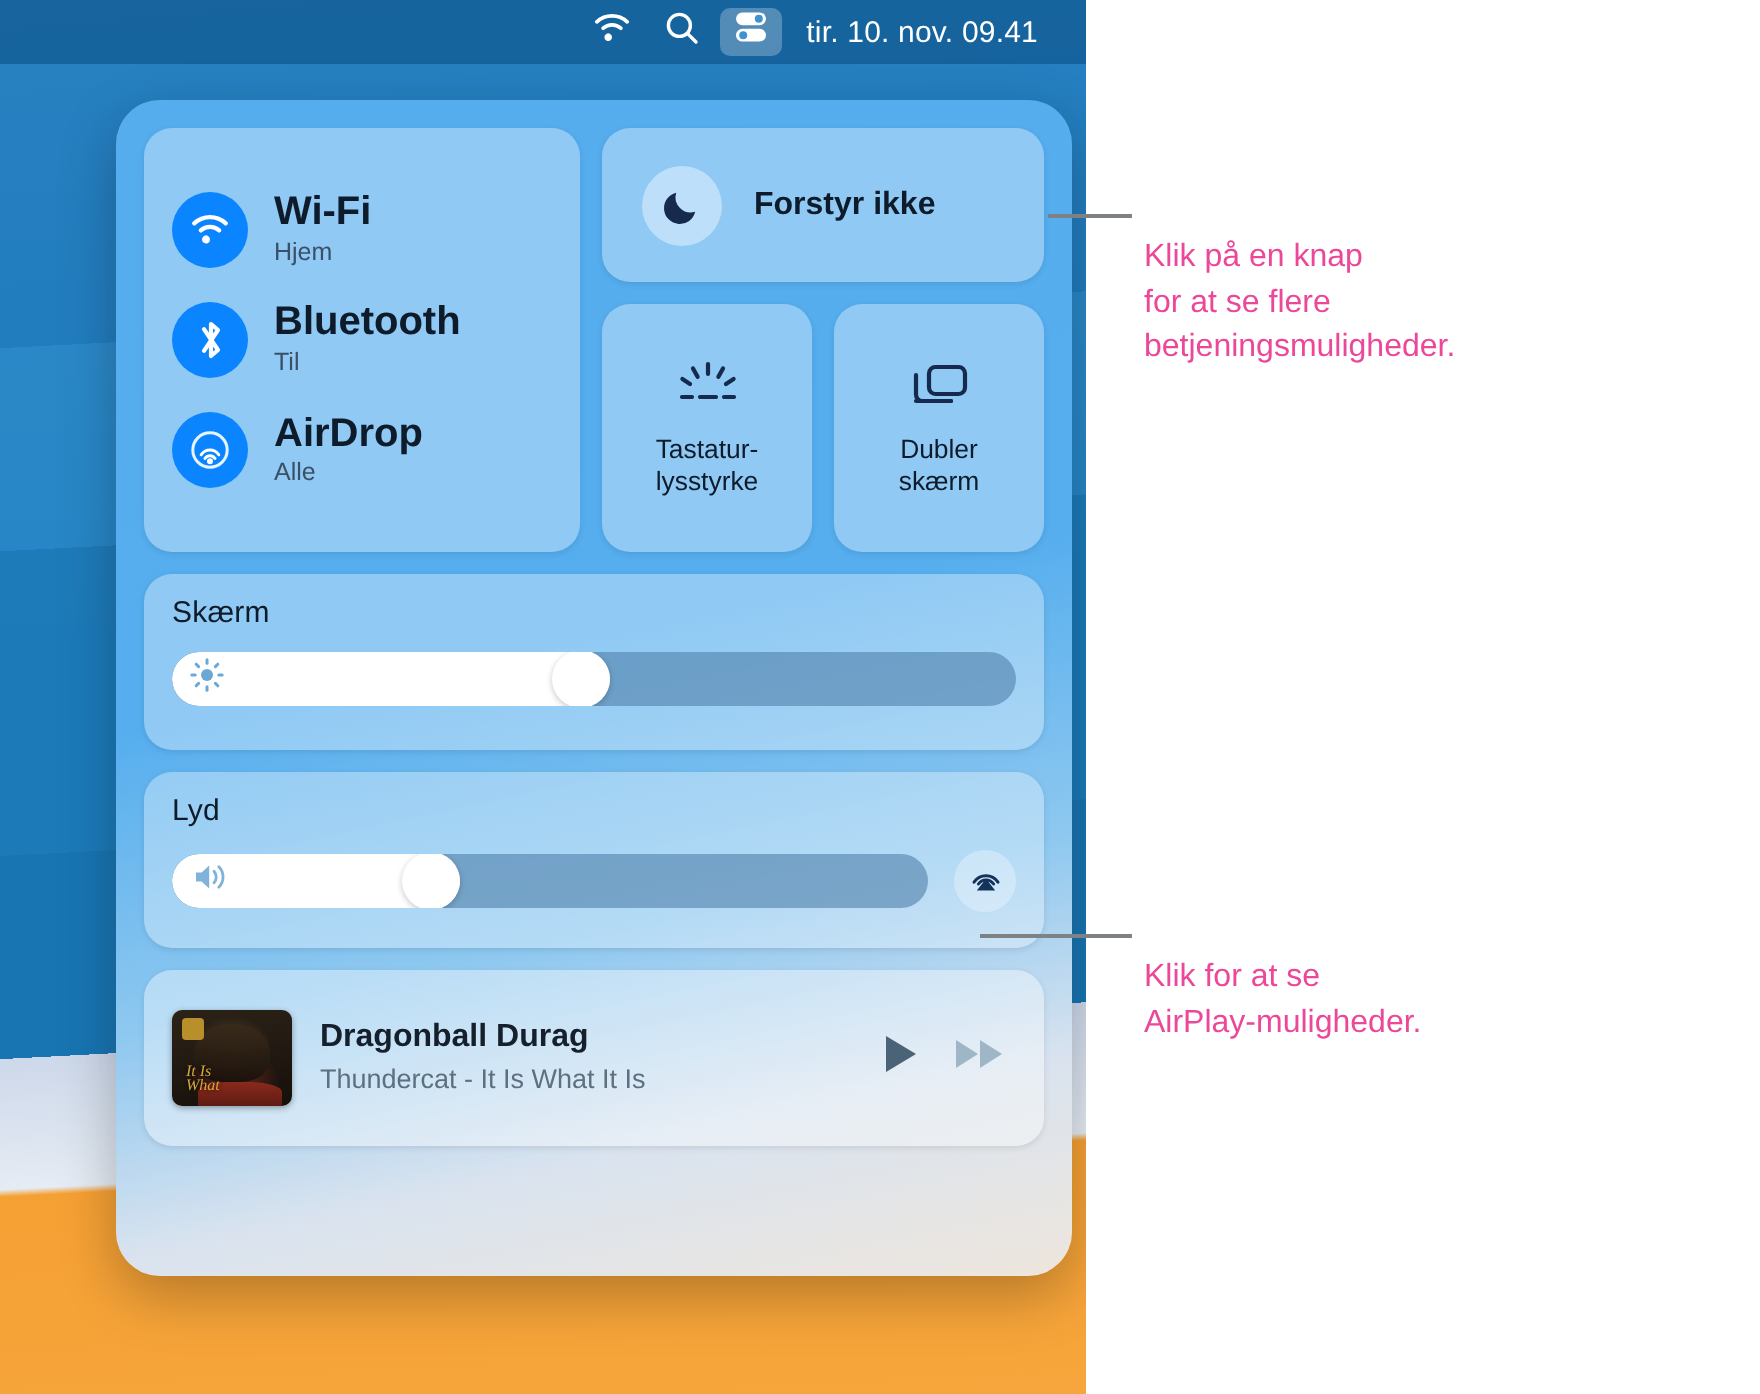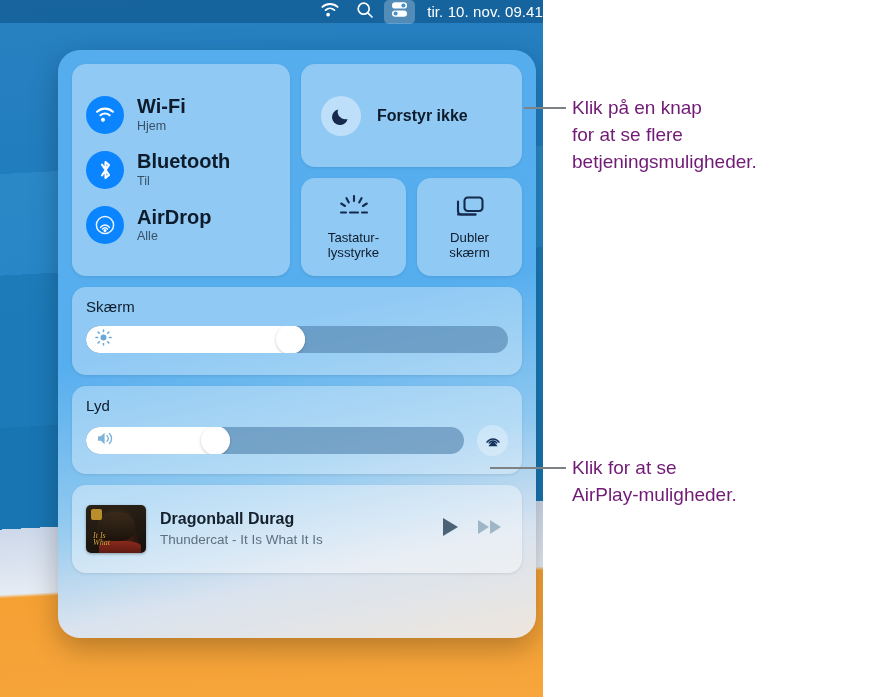--- a/index.html
+++ b/index.html
@@ -35,24 +35,24 @@
         #f5a033 82.5%,
         #f6a63c 100%);
   }
   .wallpaper-band2{
     position:absolute;left:0;right:0;top:0;bottom:0;
     background:linear-gradient(175deg, rgba(255,255,255,0.06) 0%, rgba(255,255,255,0) 45%);
   }
 
   
   .menubar{
-    position:absolute;left:0;top:0;width:543px;height:23px;
+    position:absolute;left:0;top:0;width:543px;height:32px;
     background:rgba(9,77,129,0.55);
     display:flex;align-items:center;justify-content:flex-end;
-    box-sizing:border-box;
+    padding-right:24px;box-sizing:border-box;
     color:#ffffff;
   }
   .menubar .mb-item{
     display:flex;align-items:center;justify-content:center;
     height:24px;margin-left:4px;padding:0 6px;border-radius:5px;
   }
   .menubar .mb-item.active{ background:rgba(255,255,255,0.26); }
   .clock{
     font-size:15px;letter-spacing:.1px;margin-left:12px;white-space:nowrap;
     color:#fff;
@@ -87,21 +87,21 @@
     background:#0a84ff;
     display:flex;align-items:center;justify-content:center;
     flex:0 0 38px;
   }
   .conn-text .t1{ font-size:20px;font-weight:bold;color:#0e1b2a;line-height:1.12; }
   .conn-text .t2{ font-size:12.5px;color:#3a5068;line-height:1.25;margin-top:1px; }
 
   
   .right-col{ flex:1;display:flex;flex-direction:column;gap:11px; }
   .dnd-tile{
-    height:103px;border-radius:14px;
+    height:77px;border-radius:14px;
     background:rgba(255,255,255,0.34);
     box-shadow:0 1px 3px rgba(0,0,0,0.10);
     display:flex;align-items:center;padding-left:20px;gap:16px;
     box-sizing:border-box;
   }
   .dnd-ico{
     width:40px;height:40px;border-radius:50%;
     background:rgba(255,255,255,0.42);
     display:flex;align-items:center;justify-content:center;flex:0 0 40px;
   }
@@ -187,22 +187,23 @@
   }
   .np-text{ flex:1;min-width:0; }
   .np-title{ font-size:16px;font-weight:bold;color:#15202c;line-height:1.2; }
   .np-sub{ font-size:13.5px;color:#5d7080;line-height:1.25;margin-top:4px; }
   .np-controls{ display:flex;align-items:center;gap:16px; }
 
   
   .callout{ position:absolute;display:flex;align-items:flex-start; }
   .leader{ height:2px;background:#7e8285;flex:0 0 auto;margin-top:12px; }
   .callout-text{
-    font-size:19px;color:#701a75;line-height:1.42;white-space:pre-line;
+    font-size:16px;color:#ec4899;line-height:1.42;white-space:pre-line;
     margin-left:6px;
+    margin-top:23px;
   }
   #callout-1{ left:524px;top:95px; }
   #callout-1 .leader{ width:42px; }
   #callout-2{ left:490px;top:455px; }
   #callout-2 .leader{ width:76px; }
 </style>
 </head>
 <body>
 
 <div id="screenshot">

